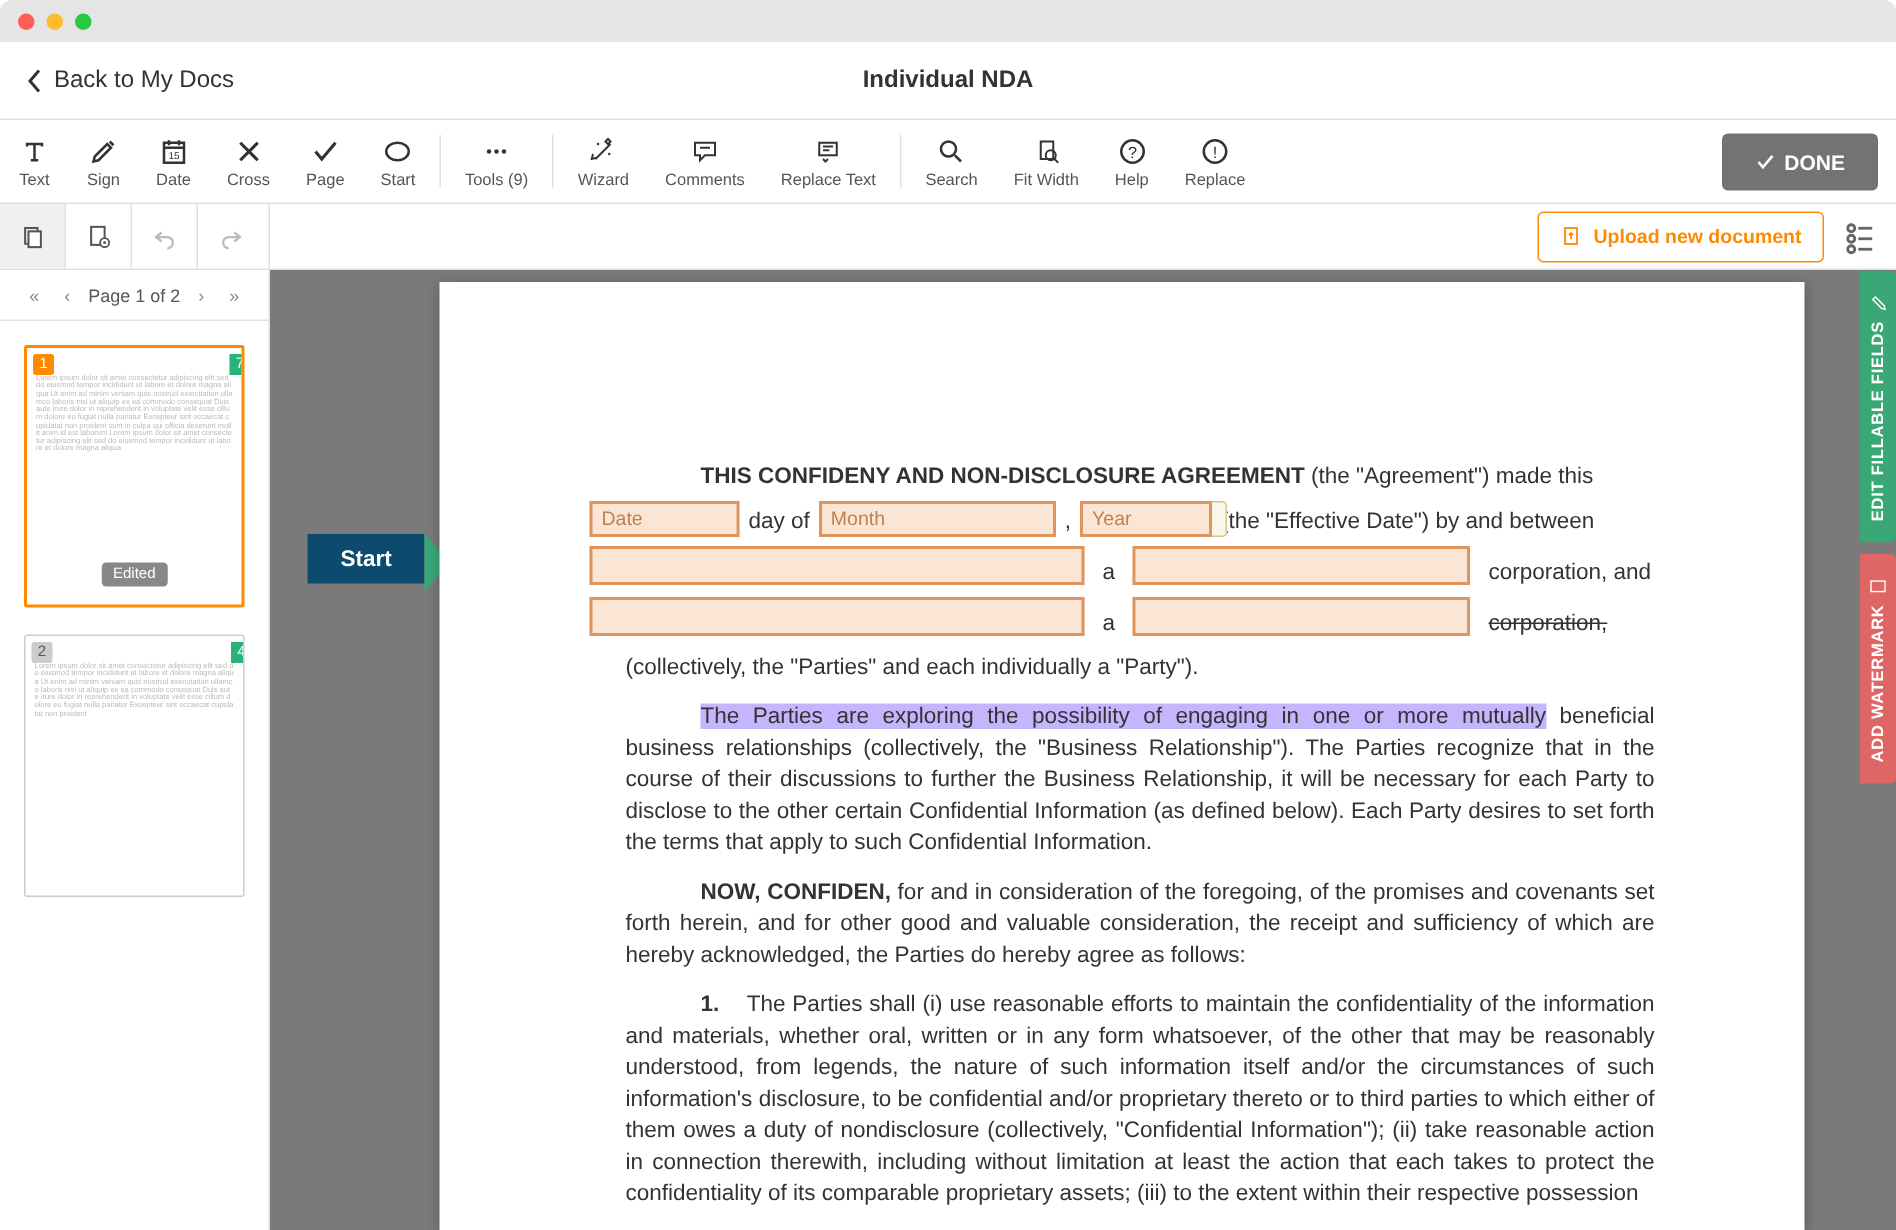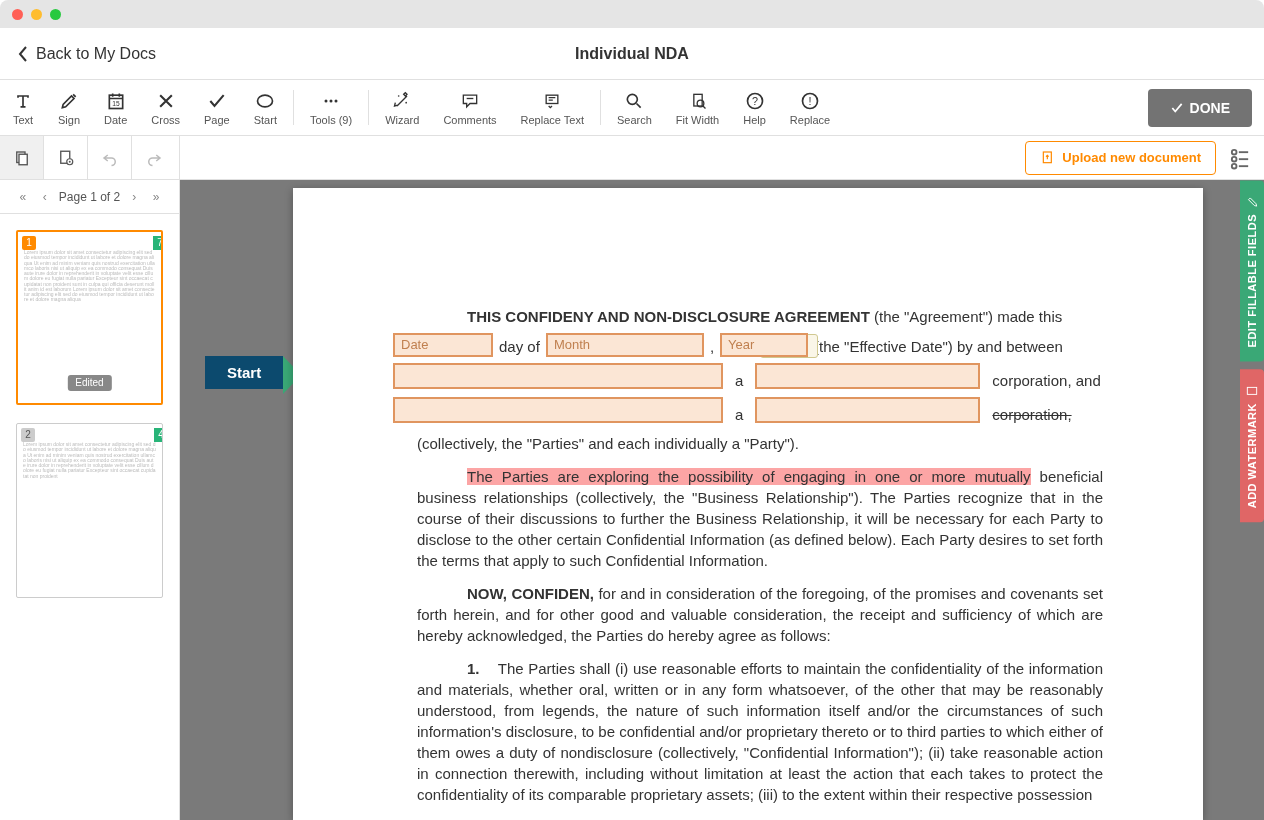--- a/index.html
+++ b/index.html
@@ -53,21 +53,21 @@
 .para.first { text-indent: 50px; }
 .inline-field { display: inline-block; vertical-align: baseline; border: 2px solid #e0955f; background: #fbe6d5; height: 24px; padding: 2px 6px; font-size: 13px; color: #c08050; position: relative; top: 2px; }
 .inline-field.date { width: 100px; }
 .inline-field.month { width: 158px; }
 .inline-field.year { width: 88px; }
 .tooltip { position: absolute; background: #faf6e8; border: 1px solid #d0c890; border-radius: 3px; padding: 4px 10px; font-size: 12px; color: #a06820; font-weight: 600; left: 467px; top: 146px; }
 .blank-row { display: flex; gap: 12px; margin: 8px 0 4px 0; align-items: flex-end; }
 .blank-field { border: 2px solid #e0955f; background: #fbe6d5; height: 26px; flex: 0 0 330px; }
 .blank-field.small { flex: 0 0 225px; }
 .blank-row .suffix { font-size: 15px; }
-.highlighted { background: #fca5a5; }
+.highlighted { background: #c4b5fd; }
 .strike { text-decoration: line-through; }
 .right-tabs { position: absolute; right: 0; top: 0; display: flex; flex-direction: column; gap: 8px; z-index: 5; }
 .vtab { writing-mode: vertical-rl; transform: rotate(180deg); padding: 14px 5px; color: #fff; font-size: 11px; font-weight: 600; border-radius: 4px 0 0 4px; cursor: pointer; display: flex; align-items: center; gap: 6px; letter-spacing: 0.5px; }
 .vtab.green { background: #3aa876; }
 .vtab.red { background: #e06666; }
 .vtab svg { width: 14px; height: 14px; transform: rotate(90deg); }
 .thumb-text{font-size:5px;line-height:1.05;color:#bbb;word-break:break-all;display:block;margin-top:12px}
 </style>
 </head>
 <body>

